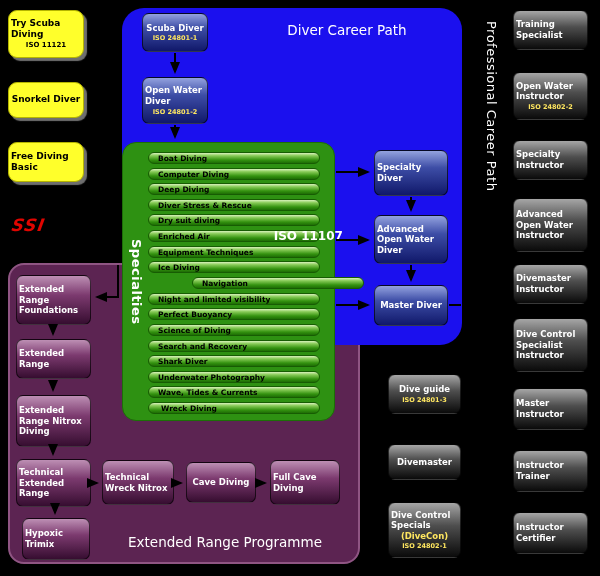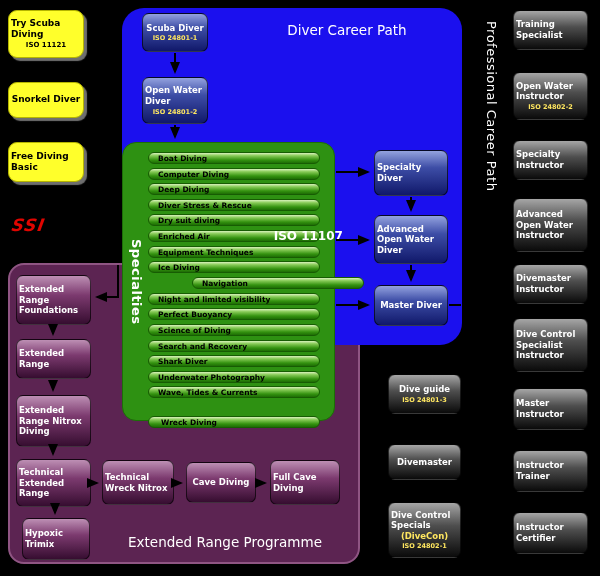--- a/index.html
+++ b/index.html
@@ -133,21 +133,21 @@
     </div>
   <div class="pill" style="top:355px;">
       <span>Shark Diver</span>
     </div>
   <div class="pill" style="top:371px;">
       <span>Underwater Photography</span>
     </div>
   <div class="pill" style="top:386px;">
       <span>Wave, Tides &amp; Currents</span>
     </div>
-  <div class="pill" style="top:416px;padding-left:12px;">
+  <div class="pill" style="top:402px;padding-left:12px;">
       <span>Wreck Diving</span>
     </div>
 
   <div class="node plum" style="left:16px;top:275px;width:75px;height:50px;">
     <div>Extended Range Foundations</div>
   </div>
   <div class="node plum" style="left:16px;top:339px;width:75px;height:40px;">
     <div>Extended Range</div>
   </div>
   <div class="node plum" style="left:16px;top:395px;width:75px;height:52px;">

